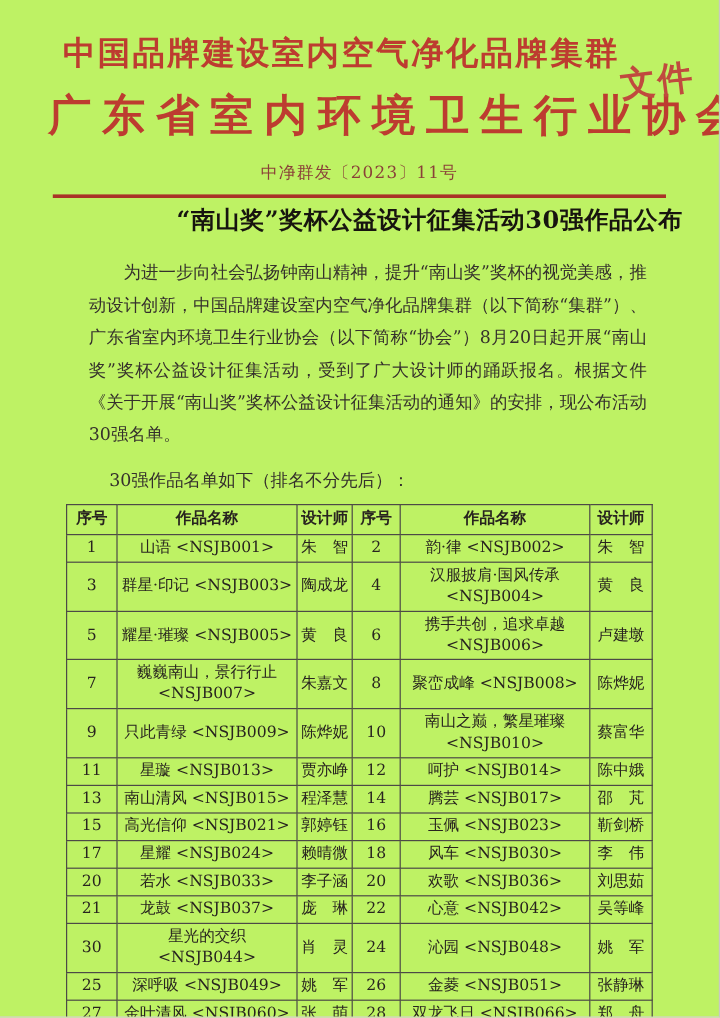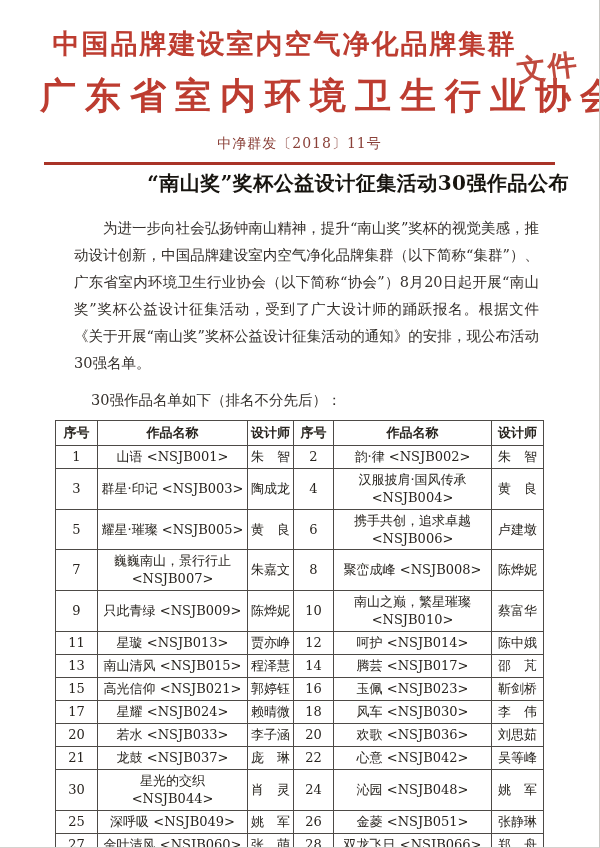--- a/index.html
+++ b/index.html
@@ -5,21 +5,21 @@
   html,body{margin:0;padding:0;}
   body{
     width:600px;height:848px;
     background:#e9e8e5;
     font-family:"DejaVu Serif","Liberation Serif",serif;
   }
   .page{
     position:relative;
     width:600px;height:848px;
     box-sizing:border-box;
-    background:#ffffff;
+    background:#bef264;
     border-right:1px solid #c9c8c4;
     border-bottom:1px solid #d4d3cf;
     overflow:hidden;
     color:#2f2b29;
   }
   
   .letterhead{
     position:relative;
     padding:26px 70px 0 40px;
   }
@@ -100,21 +100,21 @@
 <body>
 
 <div class="page">
 
   <header class="letterhead">
     <div class="org-line org-line1">中国品牌建设室内空气净化品牌集群</div>
     <div class="org-line org-line2">广东省室内环境卫生行业协会</div>
     <div class="doc-type">文件</div>
   </header>
 
-  <div class="doc-number">中净群发〔2018〕11号</div>
+  <div class="doc-number">中净群发〔2023〕11号</div>
 
   <div class="red-rule"></div>
 
   <h1 class="title">“南山奖”奖杯公益设计征集活动30强作品公布</h1>
 
   <p class="body-par">为进一步向社会弘扬钟南山精神，提升“南山奖”奖杯的视觉美感，推动设计创新，中国品牌建设室内空气净化品牌集群（以下简称“集群”）、广东省室内环境卫生行业协会（以下简称“协会”）8月20日起开展“南山奖”奖杯公益设计征集活动，受到了广大设计师的踊跃报名。根据文件《关于开展“南山奖”奖杯公益设计征集活动的通知》的安排，现公布活动30强名单。</p>
 
   <p class="list-intro">30强作品名单如下（排名不分先后）：</p>
 
   <table>

